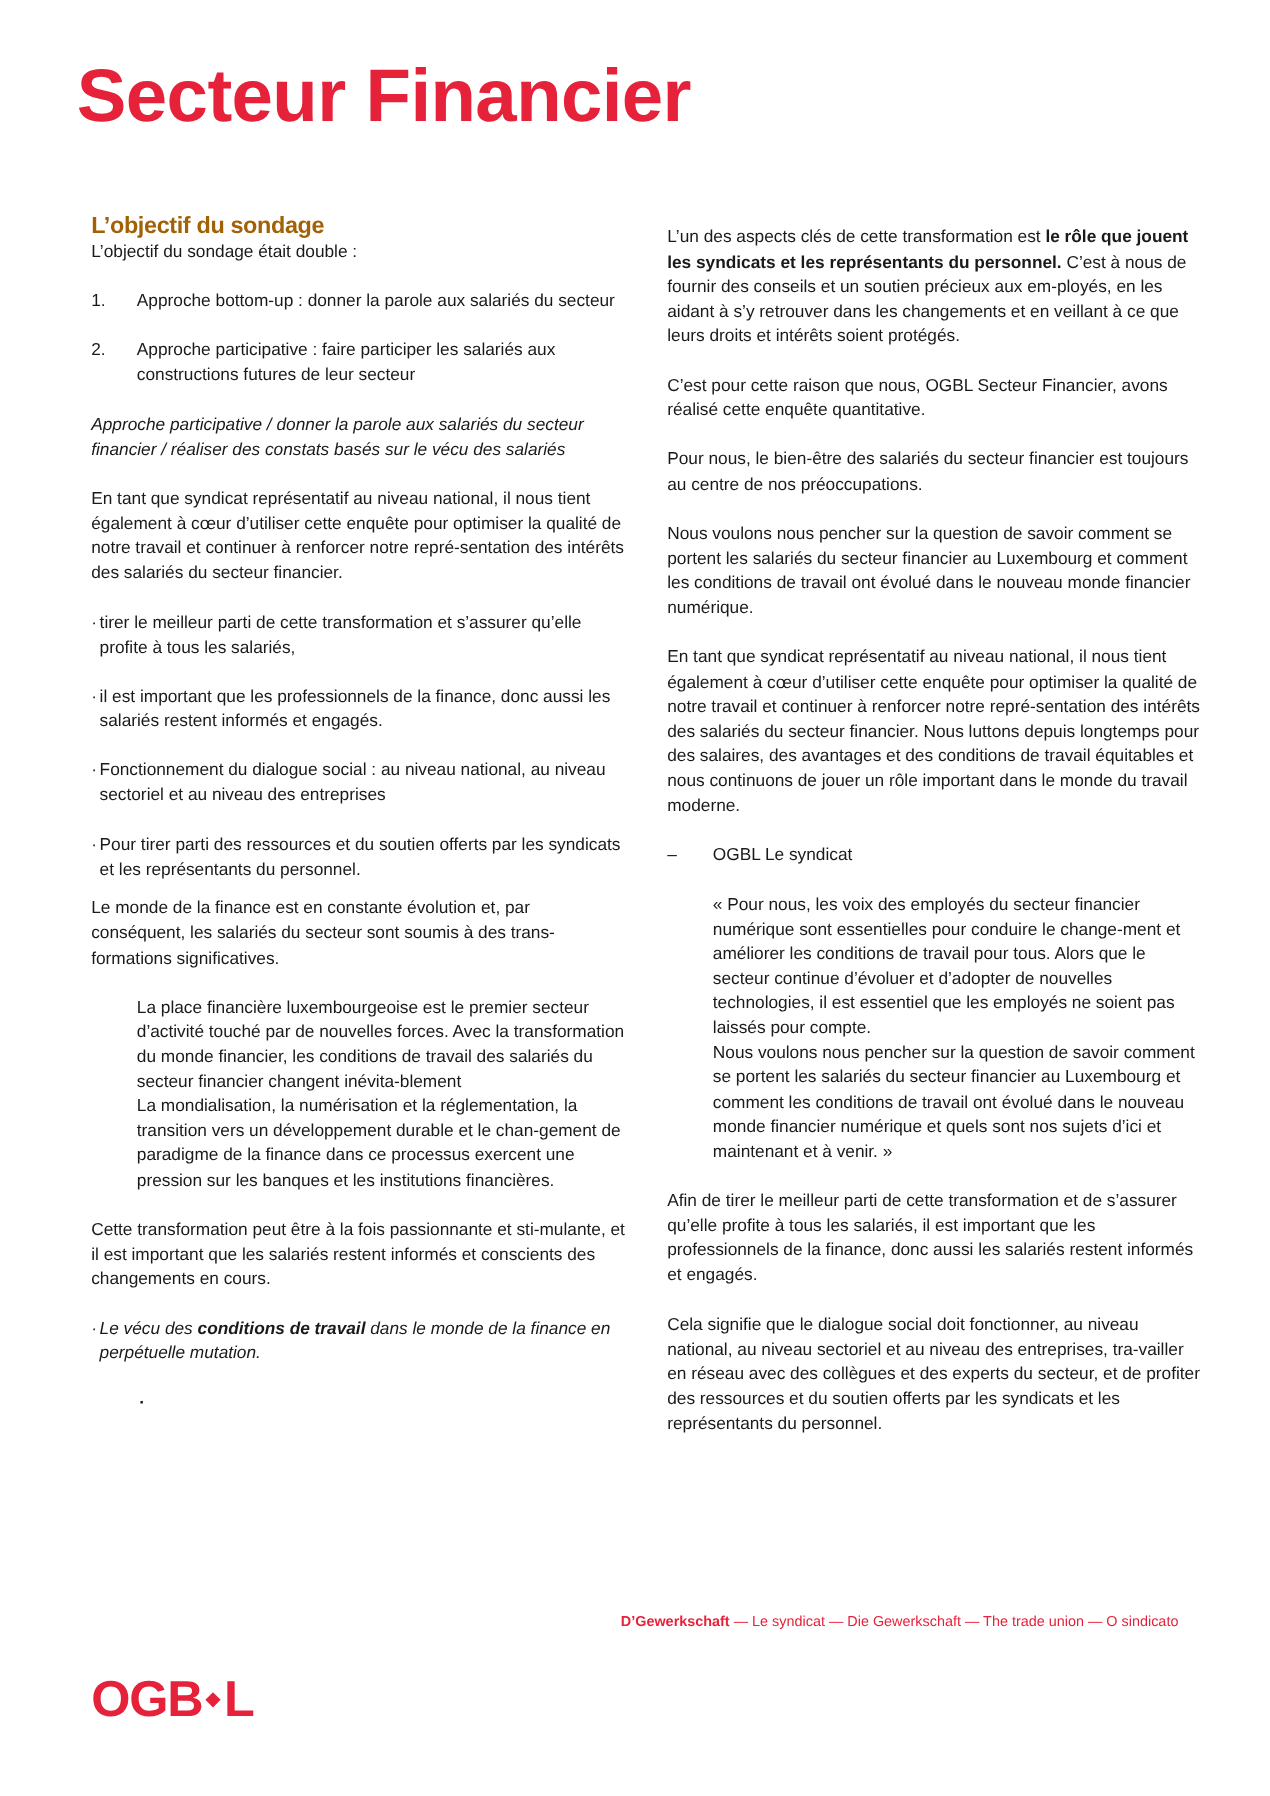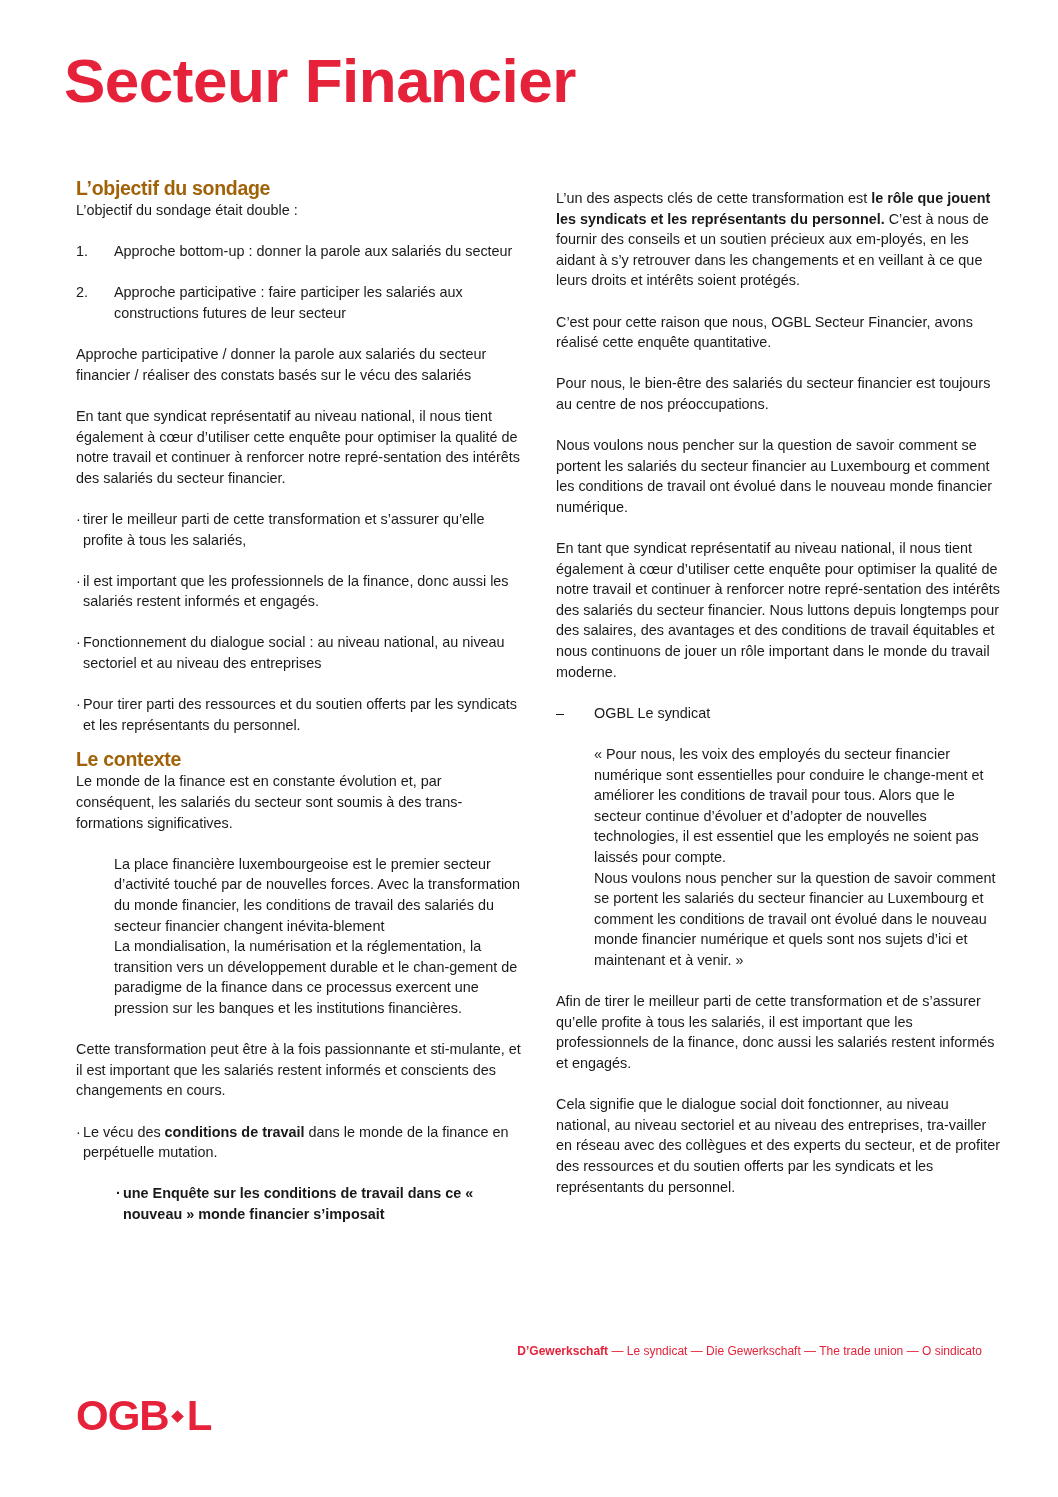--- a/index.html
+++ b/index.html
@@ -20,21 +20,21 @@
     .txt { font-size: 14.4px; line-height: 20.6px; margin: 0; }
     .h2 { font-size: 19.5px; line-height: 24px; font-weight: bold; margin: 0; color: #a16207; letter-spacing: -0.3px; }
     .gap { height: 20.6px; }
     .numlist { margin: 0; padding: 0; list-style: none; }
     .numlist li { display: flex; font-size: 14.4px; line-height: 20.6px; }
     .numlist .num { width: 38px; flex: none; }
     .bullet { display: flex; font-size: 14.4px; line-height: 20.6px; margin: 0; }
     .bullet .dot { width: 7px; flex: none; }
     .indent { padding-left: 38px; }
     .indent2 { padding-left: 40px; }
-    .italic { }
+    .italic { font-style: italic; }
     .bold { font-weight: bold; }
     .dash-row { display: flex; font-size: 14.4px; line-height: 20.6px; }
     .dash-row .dash { width: 38px; flex: none; }
     .quote { padding-left: 38px; font-size: 14.4px; line-height: 20.6px; margin: 0; }
     .footer-logo {
       position: absolute; left: 76px; top: 1394px;
       font-family: "Liberation Sans", sans-serif; font-weight: bold;
       font-size: 42px; line-height: 44px; color: #e6223a; letter-spacing: -1px;
       display: flex; align-items: center;
     }
@@ -87,36 +87,34 @@
   <div class="bullet">
     <span class="dot">·</span>
     <span>Fonctionnement du dialogue social : au niveau national, au niveau sectoriel et au niveau des entreprises</span>
   </div>
   <div class="gap"></div>
   <div class="bullet">
     <span class="dot">·</span>
     <span>Pour tirer parti des ressources et du soutien offerts par les syndicats et les représentants du personnel.</span>
   </div>
   <div style="height:12px"></div>
-  <h2 class="h2">Le contexte</h2>
   <p class="txt">Le monde de la finance est en constante évolution et, par conséquent, les salariés du secteur sont soumis à des trans-formations significatives.</p>
   <div class="gap"></div>
   <p class="txt indent">La place financière luxembourgeoise est le premier secteur d’activité touché par de nouvelles forces. Avec la transformation du monde financier, les conditions de travail des salariés du secteur financier changent inévita-blement</p>
   <p class="txt indent">La mondialisation, la numérisation et la réglementation, la transition vers un développement durable et le chan-gement de paradigme de la finance dans ce processus exercent une pression sur les banques et les institutions financières.</p>
   <div class="gap"></div>
   <p class="txt">Cette transformation peut être à la fois passionnante et sti-mulante, et il est important que les salariés restent informés et conscients des changements en cours.</p>
   <div class="gap"></div>
   <div class="bullet italic">
     <span class="dot">·</span>
     <span><span>Le vécu des </span><span class="bold">conditions de travail</span><span> dans le monde de la finance en perpétuelle mutation.</span></span>
   </div>
   <div class="gap"></div>
   <div class="bullet bold indent2">
     <span class="dot">·</span>
-    <span>une Enquête sur les conditions de travail dans ce « nouveau » monde financier s’imposait</span>
   </div>
 </div>
 
 <div class="col col-right">
   <p class="txt"><span>L’un des aspects clés de cette transformation est </span><span class="bold">le rôle que jouent les syndicats et les représentants du personnel.</span><span> C’est à nous de fournir des conseils et un soutien précieux aux em-ployés, en les aidant à s’y retrouver dans les changements et en veillant à ce que leurs droits et intérêts soient protégés.</span></p>
   <div class="gap"></div>
   <p class="txt">C’est pour cette raison que nous, OGBL Secteur Financier, avons réalisé cette enquête quantitative.</p>
   <div class="gap"></div>
   <p class="txt">Pour nous, le bien-être des salariés du secteur financier est toujours au centre de nos préoccupations.</p>
   <div class="gap"></div>

